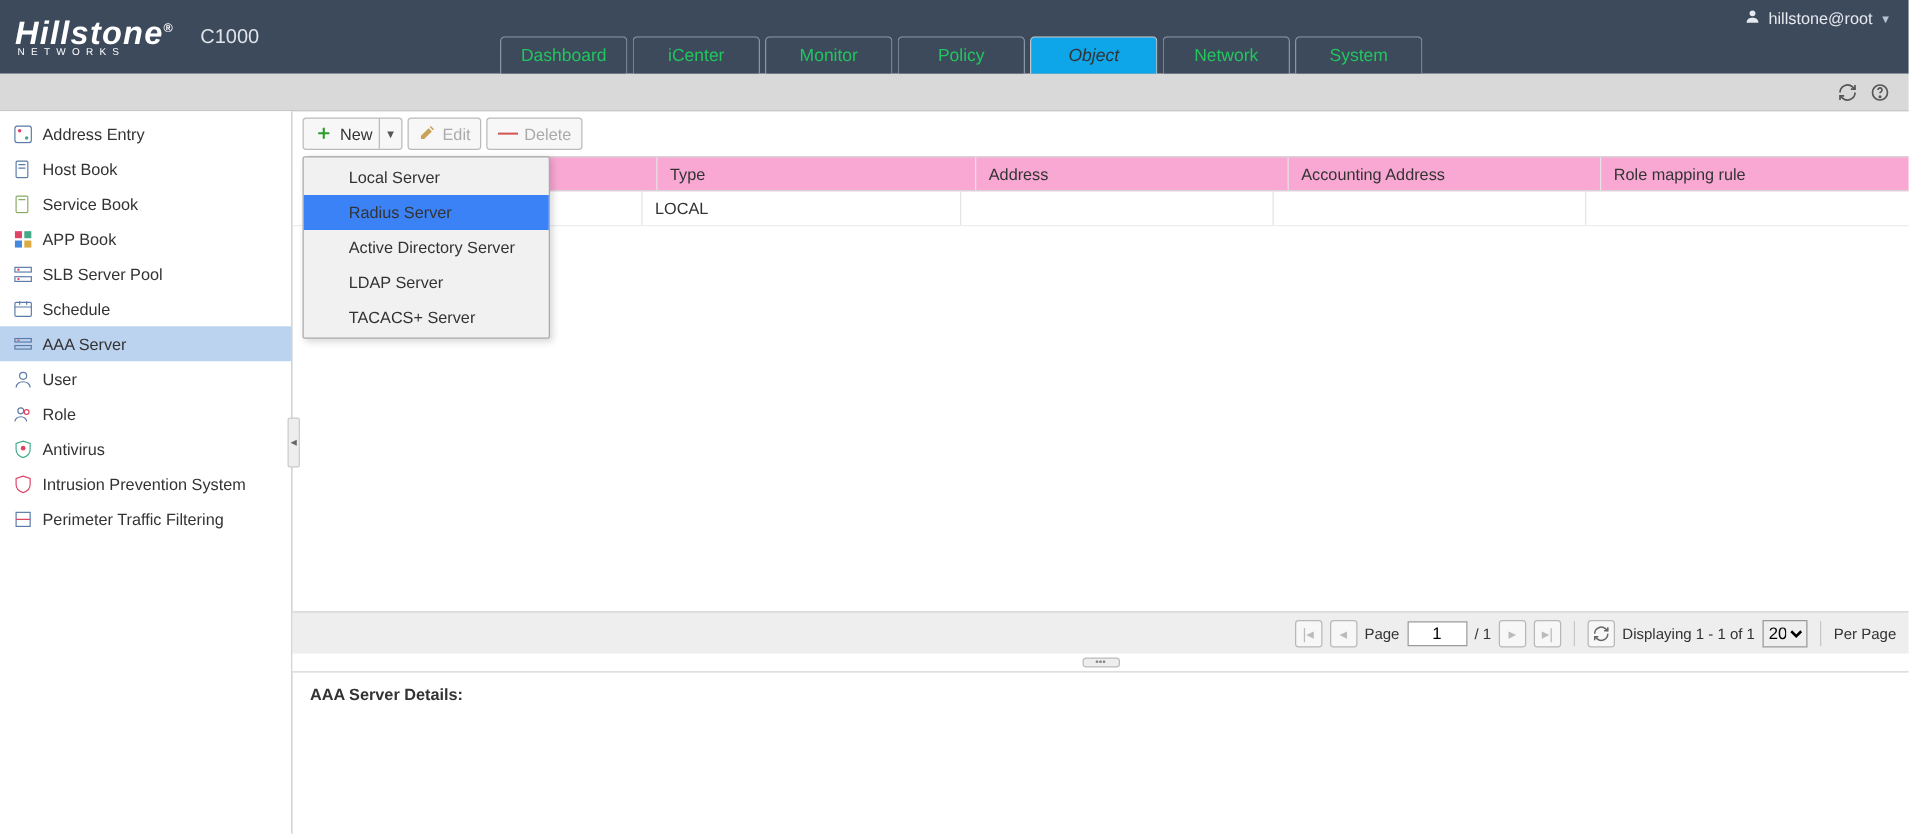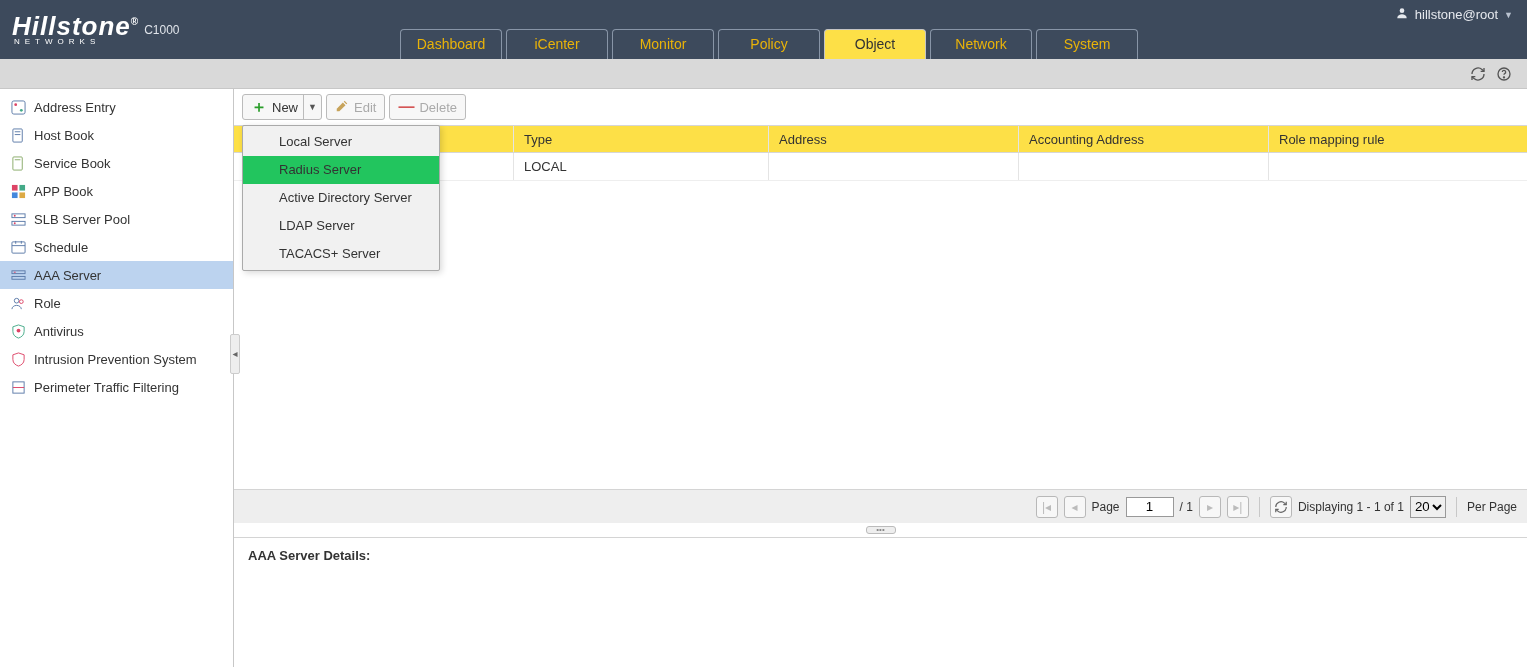--- a/index.html
+++ b/index.html
@@ -4,25 +4,25 @@
 <style>
   * { box-sizing: border-box; margin: 0; padding: 0; }
   body { font-family: Arial, Helvetica, sans-serif; font-size: 13px; color: #333; background: #fff; width: 1527px; height: 667px; overflow: hidden; position: relative; }
 
   
   .topbar { background: #3d4a5c; height: 59px; position: relative; display: flex; align-items: center; color: #fff; }
   .brand { display: flex; align-items: center; padding-left: 12px; }
   .brand-main { font-size: 26px; font-style: italic; font-weight: bold; letter-spacing: 1px; font-family: "Arial Black", Arial, sans-serif; line-height: 1; }
   .brand-main sup { font-size: 10px; font-style: normal; }
   .brand-sub  { font-size: 8px; letter-spacing: 5px; margin-top: -2px; margin-left: 2px; display:block; }
-  .brand-model { font-size: 12px; margin-left: 5px; color:#e0e4ea; align-self:center; }
+  .brand-model { font-size: 16px; margin-left: 21px; color:#e0e4ea; align-self:center; }
 
   .navtabs { display: flex; position: absolute; left: 400px; bottom: 0; }
-  .navtab { width: 102px; height: 30px; line-height: 28px; text-align: center; border: 1px solid #8895a7; border-bottom: none; border-radius: 4px 4px 0 0; background: #3d4a5c; color:#eab308; margin-right: 4px; cursor: pointer; font-size: 14px; }
-  .navtab.active { background: #fde047; color: #333; border-color: #c4c4c4; }
+  .navtab { width: 102px; height: 30px; line-height: 28px; text-align: center; border: 1px solid #8895a7; border-bottom: none; border-radius: 4px 4px 0 0; background: #3d4a5c; color:#22c55e; margin-right: 4px; cursor: pointer; font-size: 14px; }
+  .navtab.active { background: #0ea5e9; color: #333; border-color: #c4c4c4; font-style: italic; }
 
   .userbox { position: absolute; right: 14px; top: 6px; display: flex; align-items: center; gap: 6px; font-size: 13px; color: #e6e9ee; cursor: pointer; }
   .userbox svg { width: 14px; height: 14px; }
 
   
   .substrip { height: 30px; background: #d9d9d9; border-bottom: 1px solid #c7c7c7; position: relative; }
   .substrip .refresh, .substrip .help { position: absolute; top: 6px; width: 18px; height: 18px; display:flex; align-items:center; justify-content:center; cursor:pointer; color:#555;}
   .substrip .refresh { right: 40px; }
   .substrip .help    { right: 14px; }
 
@@ -43,26 +43,26 @@
   .btn.split .split-arrow { border-left:1px solid #bbb; width:18px; height:100%; display:flex; align-items:center; justify-content:center; }
   .btn.disabled { color:#aaa; cursor:default; }
   .btn svg { width:14px; height:14px; }
   .plus-icon { color:#2a9d2a; font-weight:bold; font-size:16px; line-height:1; }
   .minus-icon { color:#d45555; font-weight:bold; font-size:16px; line-height:1; }
   .edit-icon { color:#c7a35a; }
 
   
   .dropdown { position:absolute; left:8px; top:36px; width:198px; background:#f1f1f1; border:1px solid #aaa; border-radius:2px; box-shadow:2px 2px 6px rgba(0,0,0,0.15); z-index:20; padding:2px 0;}
   .dropdown-item { height:28px; line-height:28px; padding-left:36px; cursor:pointer; color:#333; }
-  .dropdown-item.highlight { background:#22c55e; }
+  .dropdown-item.highlight { background:#3b82f6; }
 
   
   .grid { flex:0 0 auto; }
   .grid-head, .grid-row { display:flex; height:28px; align-items:center; }
-  .grid-head { background:#fde047; border-top:1px solid #d6d6d6; border-bottom:1px solid #d6d6d6; }
+  .grid-head { background:#f9a8d4; border-top:1px solid #d6d6d6; border-bottom:1px solid #d6d6d6;margin-left:12px; }
   .grid-row { border-bottom:1px solid #eee; }
   .cell { padding-left:10px; overflow:hidden; text-overflow:ellipsis; white-space:nowrap; border-right:1px solid #e4e4e4; height:100%; display:flex; align-items:center; }
   .c-name { width:280px; }
   .c-type { width:255px; }
   .c-addr { width:250px; }
   .c-acct { width:250px; }
   .c-role { flex:1; border-right:none; }
 
   .grid-body-space { flex:1 1 auto; }
 
@@ -198,20 +198,29 @@
   </div>
   <div class="side-item selected">
     <span class="side-icon">
         <svg viewBox="0 0 16 16">
           <rect x="1" y="3" width="14" height="3" fill="none" stroke="#5b7aa8"></rect>
           <rect x="1" y="9" width="14" height="3" fill="none" stroke="#5b7aa8"></rect>
           <rect x="3" y="4" width="2" height="1" fill="#d46"></rect>
         </svg>
       </span>
     <span>AAA Server</span>
+  </div>
+  <div class="side-item">
+    <span class="side-icon">
+        <svg viewBox="0 0 16 16">
+          <circle cx="8" cy="5" r="3" fill="none" stroke="#5b7aa8"></circle>
+          <path d="M2 15c0-3 3-5 6-5s6 2 6 5" fill="none" stroke="#5b7aa8"></path>
+        </svg>
+      </span>
+    <span>User</span>
   </div>
   <div class="side-item">
     <span class="side-icon">
         <svg viewBox="0 0 16 16">
           <circle cx="6" cy="5" r="2.5" fill="none" stroke="#5b7aa8"></circle>
           <circle cx="11" cy="6" r="2" fill="none" stroke="#d46"></circle>
           <path d="M1 14c0-2 2-4 5-4s5 2 5 4" fill="none" stroke="#5b7aa8"></path>
         </svg>
       </span>
     <span>Role</span>

